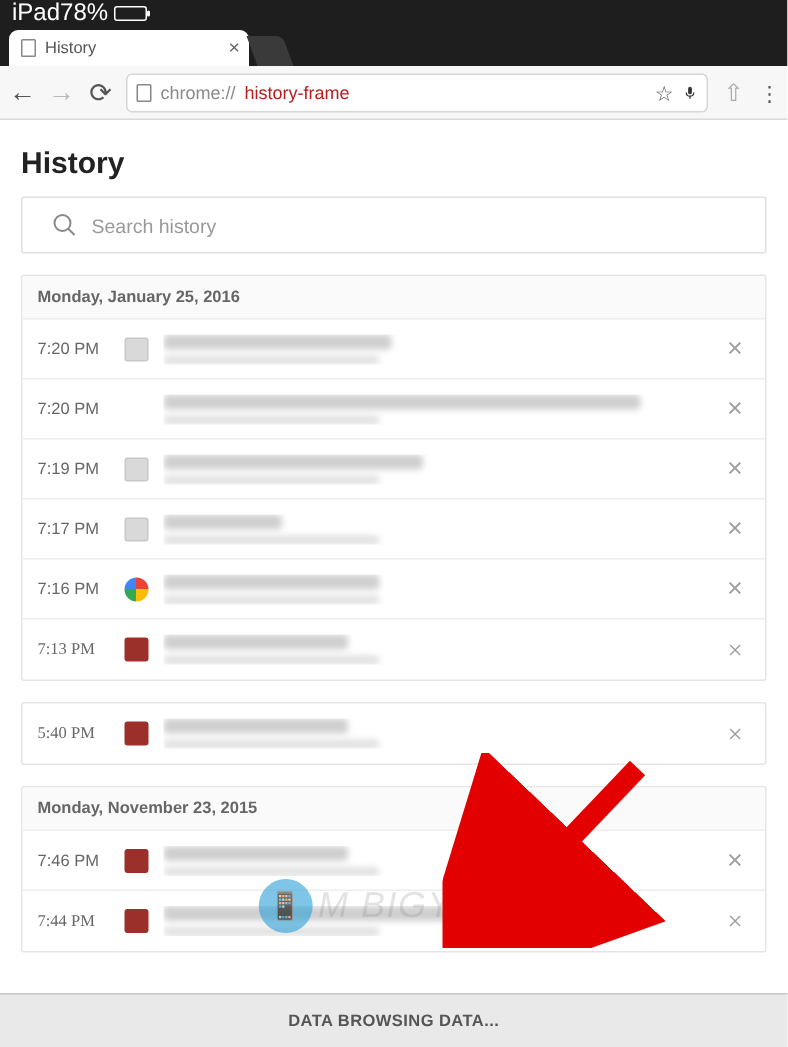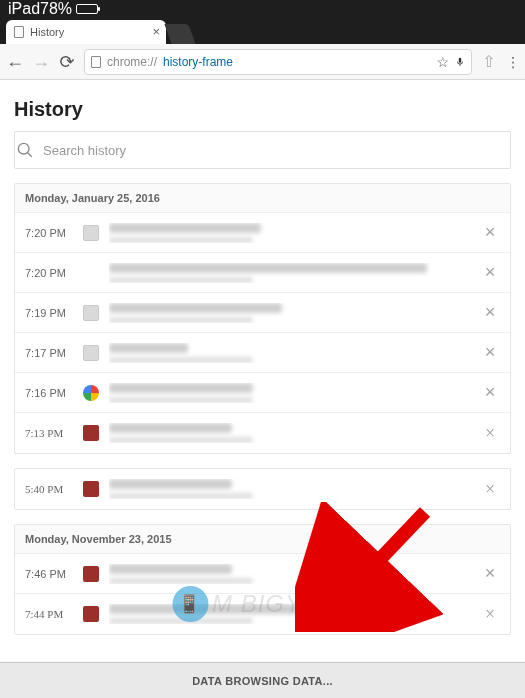--- a/index.html
+++ b/index.html
@@ -18,30 +18,30 @@
   .tab-doc-icon { width: 10px; height: 12px; border: 1px solid #888; border-radius: 1px; margin-right: 6px; }
   .tab-close { position: absolute; right: 6px; top: 4px; font-size: 13px; color: #666; }
   .newtab { width: 24px; height: 20px; background: #3a3a3a; margin-left: 2px; transform: skewX(20deg); border-top-right-radius: 4px; }
   
   .toolbar { height: 36px; background: #f7f7f7; border-bottom: 1px solid #d9d9d9; display: flex; align-items: center; padding: 0 6px; gap: 8px; }
   .nav-icon { width: 18px; text-align: center; color: #555; font-size: 18px; }
   .nav-icon.disabled { color: #b8b8b8; }
   .omnibox { flex: 1; height: 26px; background: #fff; border: 1px solid #d5d5d5; border-radius: 4px; display: flex; align-items: center; padding: 0 6px; font-size: 12px; color: #333; gap: 6px; }
   .omnibox .doc-icon { width: 10px; height: 12px; border: 1px solid #888; border-radius: 1px; flex: 0 0 auto; }
   .omnibox .url-dim { color: #8a8a8a; }
-  .omnibox .url-bold { color: #0369a1; }
+  .omnibox .url-bold { color: #b91c1c; }
   .omnibox-spacer { flex: 1; }
   .omnibox-star { color: #555; font-size: 14px; }
   .omnibox-mic { width: 10px; height: 14px; display: flex; align-items: center; justify-content: center; }
   .tool-icon { width: 18px; text-align: center; color: #aaa; font-size: 16px; }
   .tool-dots { color: #555; font-size: 14px; letter-spacing: -1px; }
   
   .page { padding: 12px 14px 0 14px; height: calc(698px - 18px - 26px - 36px - 36px); overflow: hidden; position: relative; }
   .page-title { font-size: 20px; font-weight: 600; color: #222; margin: 6px 0 10px 0; }
-  .search-box { border: 1px solid #e0e0e0; border-radius: 2px; height: 38px; display: flex; align-items: center; padding: 0 2px; gap: 10px; color: #888; font-size: 13px; margin-bottom: 14px; }
+  .search-box { border: 1px solid #e0e0e0; border-radius: 2px; height: 38px; display: flex; align-items: center; padding: 0 20px; gap: 10px; color: #888; font-size: 13px; margin-bottom: 14px; }
   .search-box svg { width: 16px; height: 16px; }
   .search-input { border: none; outline: none; font-size: 13px; color: #333; flex: 1; }
   .search-input::placeholder { color: #999; }
   .group { border: 1px solid #e5e5e5; border-radius: 2px; margin-bottom: 14px; }
   .group-header, .row { border-bottom: 1px solid #eee; }
   .group .row:last-child { border-bottom: none; font-family: Liberation Serif, serif; }
   .group-header { font-size: 11px; color: #666; padding: 8px 10px; background: #fafafa; font-weight: bold; }
   .row { display: flex; align-items: center; height: 40px; padding: 0 10px; gap: 10px; }
   .row-time { width: 48px; font-size: 11px; color: #666; flex: 0 0 auto; }
   .favicon { width: 16px; height: 16px; border-radius: 2px; flex: 0 0 auto; }

